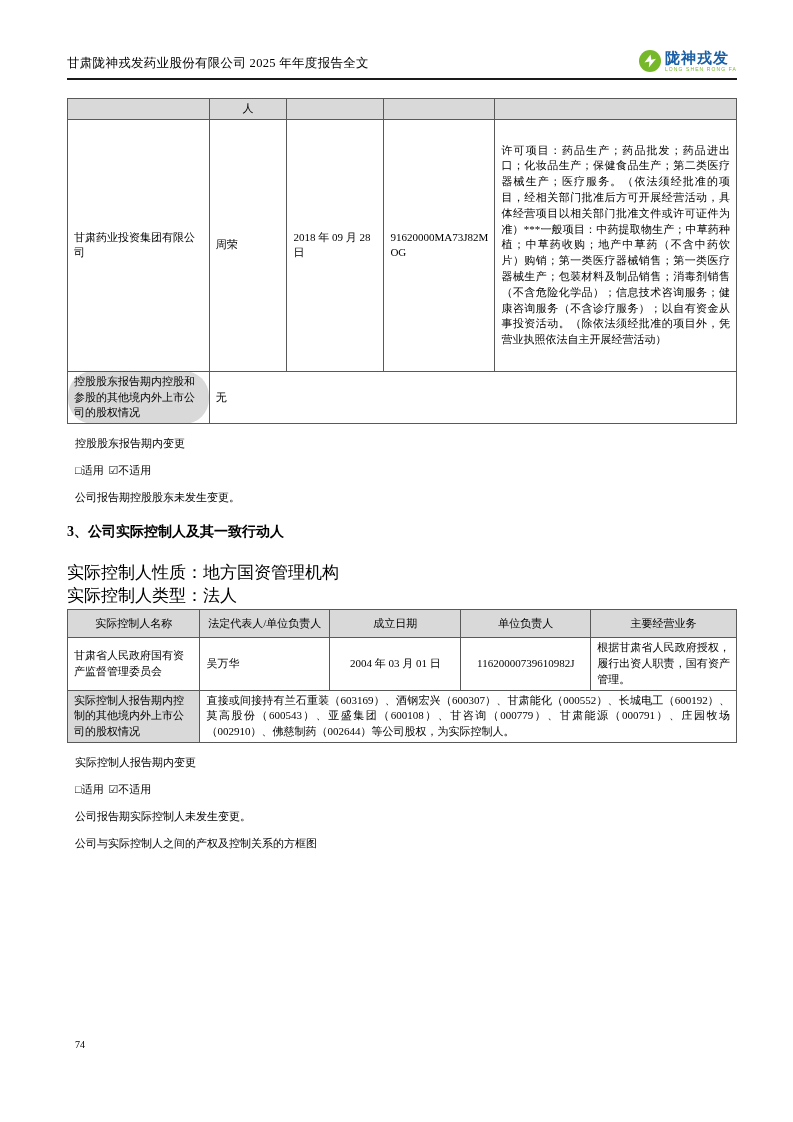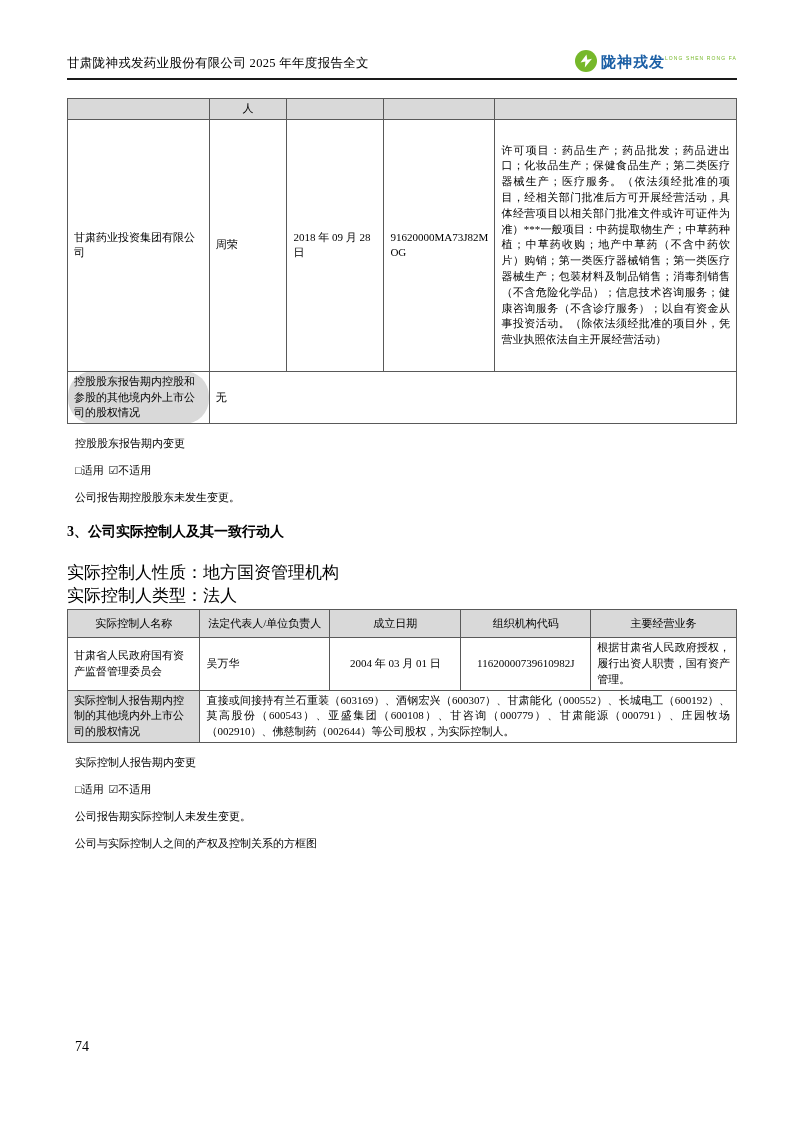--- a/index.html
+++ b/index.html
@@ -26,21 +26,21 @@
     display: flex;
     justify-content: space-between;
     align-items: flex-end;
     padding-top: 50px;
     padding-bottom: 6px;
     border-bottom: 2px solid #1a1a1a;
   }
   .doc-title { font-size: 12.5px; letter-spacing: 0.3px; }
   .logo { display: flex; align-items: center; gap: 4px; }
   .logo-mark { display: block; }
-  .logo-text { display: flex; flex-direction: row; line-height: 1; }
+  .logo-text { display: flex; flex-direction: column; line-height: 1; }
   .logo-cn { font-size: 15px; font-weight: bold; color: #1b5fa5; font-family: "Liberation Sans", sans-serif; letter-spacing: 1px; }
   .logo-en { font-size: 5px; color: #76b82a; font-family: "Liberation Sans", sans-serif; letter-spacing: 1.1px; margin-top: 2px; }
 
   
   table {
     width: 100%;
     border-collapse: collapse;
     table-layout: fixed;
     font-size: 11px;
     line-height: 15.8px;
@@ -70,21 +70,21 @@
   .meta-line { font-size: 17px; line-height: 15px; }
   .meta-first { margin-top: 24px; }
   .meta-next { margin-top: 8px; }
   .table2 { margin-top: 6px; }
   .checkline .cb { margin-right: 2px; }
 
   .page-number {
     position: absolute;
     left: 75px;
     top: 1039px;
-    font-size: 14px;
+    font-size: 10px;
   }
 </style>
 </head>
 <body>
 
 <div class="page">
   <div class="content">
 
     <div class="doc-header">
       <div class="doc-title">甘肃陇神戎发药业股份有限公司 2025 年年度报告全文</div>
@@ -147,21 +147,21 @@
           <col style="width:19.4%">
           <col style="width:19.6%">
           <col style="width:19.4%">
           <col style="width:21.8%">
       </colgroup>
       <tbody>
           <tr class="head-row">
         <td class="shaded t-center">实际控制人名称</td>
         <td class="shaded t-center">法定代表人/单位负责人</td>
         <td class="shaded t-center">成立日期</td>
-        <td class="shaded t-center">组织机构代码</td>
+        <td class="shaded t-center">单位负责人</td>
         <td class="shaded t-center">主要经营业务</td>
       </tr>
       <tr class="data-row">
         <td>甘肃省人民政府国有资产监督管理委员会</td>
         <td>吴万华</td>
         <td class="t-center">2004 年 03 月 01 日</td>
         <td class="t-center break-all">11620000739610982J</td>
         <td class="t-justify">根据甘肃省人民政府授权，履行出资人职责，国有资产管理。</td>
       </tr>
       <tr class="equity-row">

